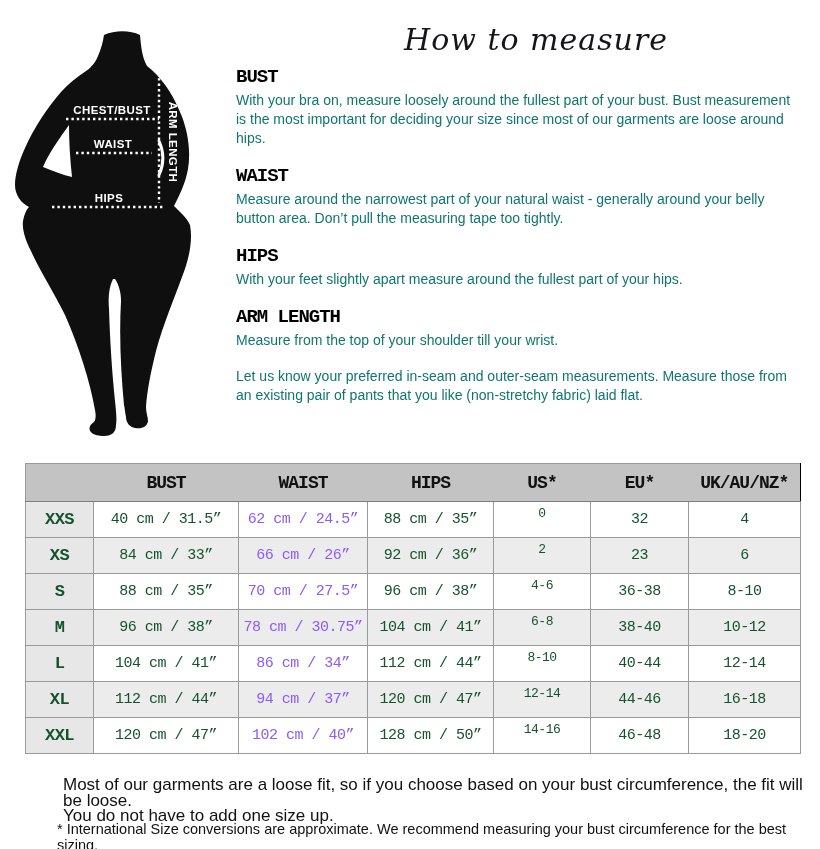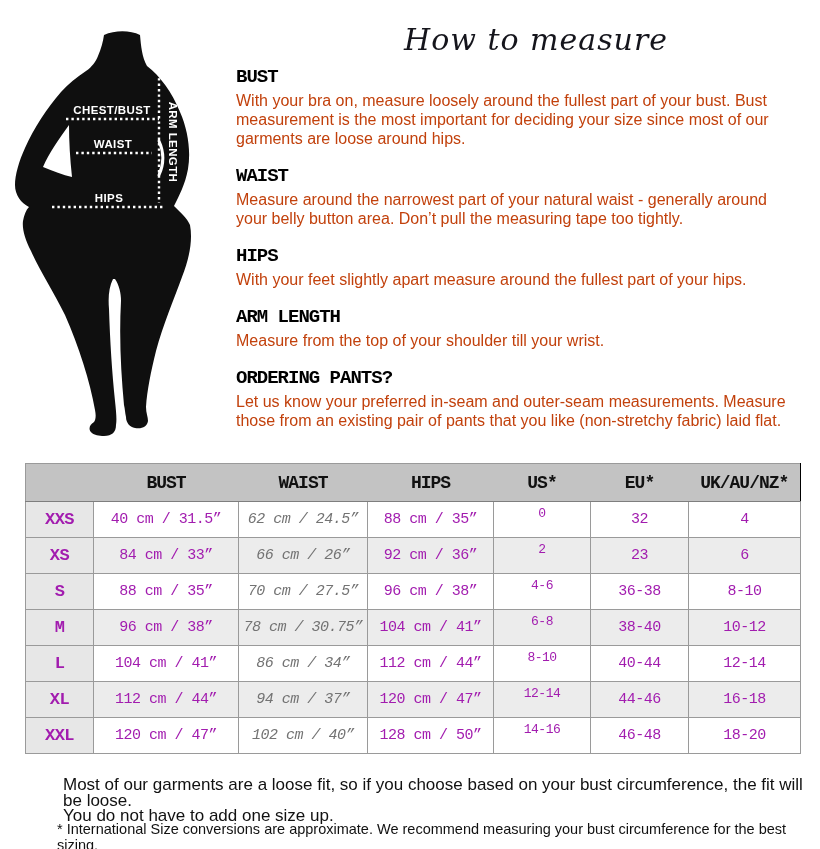--- a/index.html
+++ b/index.html
@@ -14,38 +14,38 @@
   
   .figure-svg{position:absolute;left:9px;top:29px;}
   .fig-label{font-family:"Liberation Sans",sans-serif;font-weight:bold;
     font-size:11.5px;letter-spacing:.4px;fill:#ffffff;}
 
   
   .sections{position:absolute;left:236px;top:66px;width:562px;}
   .sections h2{font-family:"Liberation Mono","DejaVu Sans Mono",monospace;
     font-size:19px;font-weight:700;letter-spacing:-1px;color:#000;
     margin:0 0 3px 0;}
-  .sections p{font-size:16px;line-height:19px;color:#c2410c;margin:0 0 17px 0;}
+  .sections p{font-size:14px;line-height:19px;color:#0f766e;margin:0 0 17px 0;}
 
   
   .size-table{position:absolute;left:25px;top:463px;width:775px;
     border-collapse:collapse;table-layout:fixed;
     font-family:"Liberation Mono","DejaVu Sans Mono",monospace;}
   .size-table th{height:35px;background:#c3c3c3;font-size:18px;font-weight:700;
     letter-spacing:-1px;color:#111;text-align:center;vertical-align:middle;
     border-top:1px solid #9a9a9a;border-bottom:1px solid #7e7e7e;border-left:none;border-right:none;}
   .size-table th:first-child{border-left:1px solid #9a9a9a;}
   .size-table th:last-child{border-right:1px solid #000000;}
   .size-table td{height:33px;border:1px solid #9a9a9a;text-align:center;
-    vertical-align:middle;font-size:15px;letter-spacing:-0.5px;color:#a21caf;
+    vertical-align:middle;font-size:15px;letter-spacing:-0.5px;color:#14532d;
     background:#ffffff;}
   .size-table tr.alt td{background:#ececec;}
   .size-table td.size{background:#e7e7e7;font-size:17px;font-weight:700;}
   .size-table tr.alt td.size{background:#e7e7e7;}
-  .size-table td.waist{color:#737373;font-style:italic;}
+  .size-table td.waist{color:#8b5cf6;}
   .size-table td.us{font-size:13px;vertical-align:top;padding-top:4px;height:29px;}
 
   
   .footnote-loose{position:absolute;left:63px;top:777px;font-size:17px;
     line-height:15.5px;color:#111;}
   .footnote-conversion{position:absolute;left:57px;top:821px;font-size:14.5px;
     color:#111;}
 </style>
 </head>
 <body>
@@ -122,21 +122,20 @@
     </section>
     <section>
       <h2>HIPS</h2>
       <p>With your feet slightly apart measure around the fullest part of your hips.</p>
     </section>
     <section>
       <h2>ARM LENGTH</h2>
       <p>Measure from the top of your shoulder till your wrist.</p>
     </section>
     <section>
-      <h2>ORDERING PANTS?</h2>
       <p>Let us know your preferred in-seam and outer-seam measurements. Measure those from an existing pair of pants that you like (non-stretchy fabric) laid flat.</p>
     </section>
   </div>
 
   <table class="size-table">
     <colgroup>
       <col style="width:68px">
         <col style="width:145px">
         <col style="width:129px">
       <col style="width:126px">

